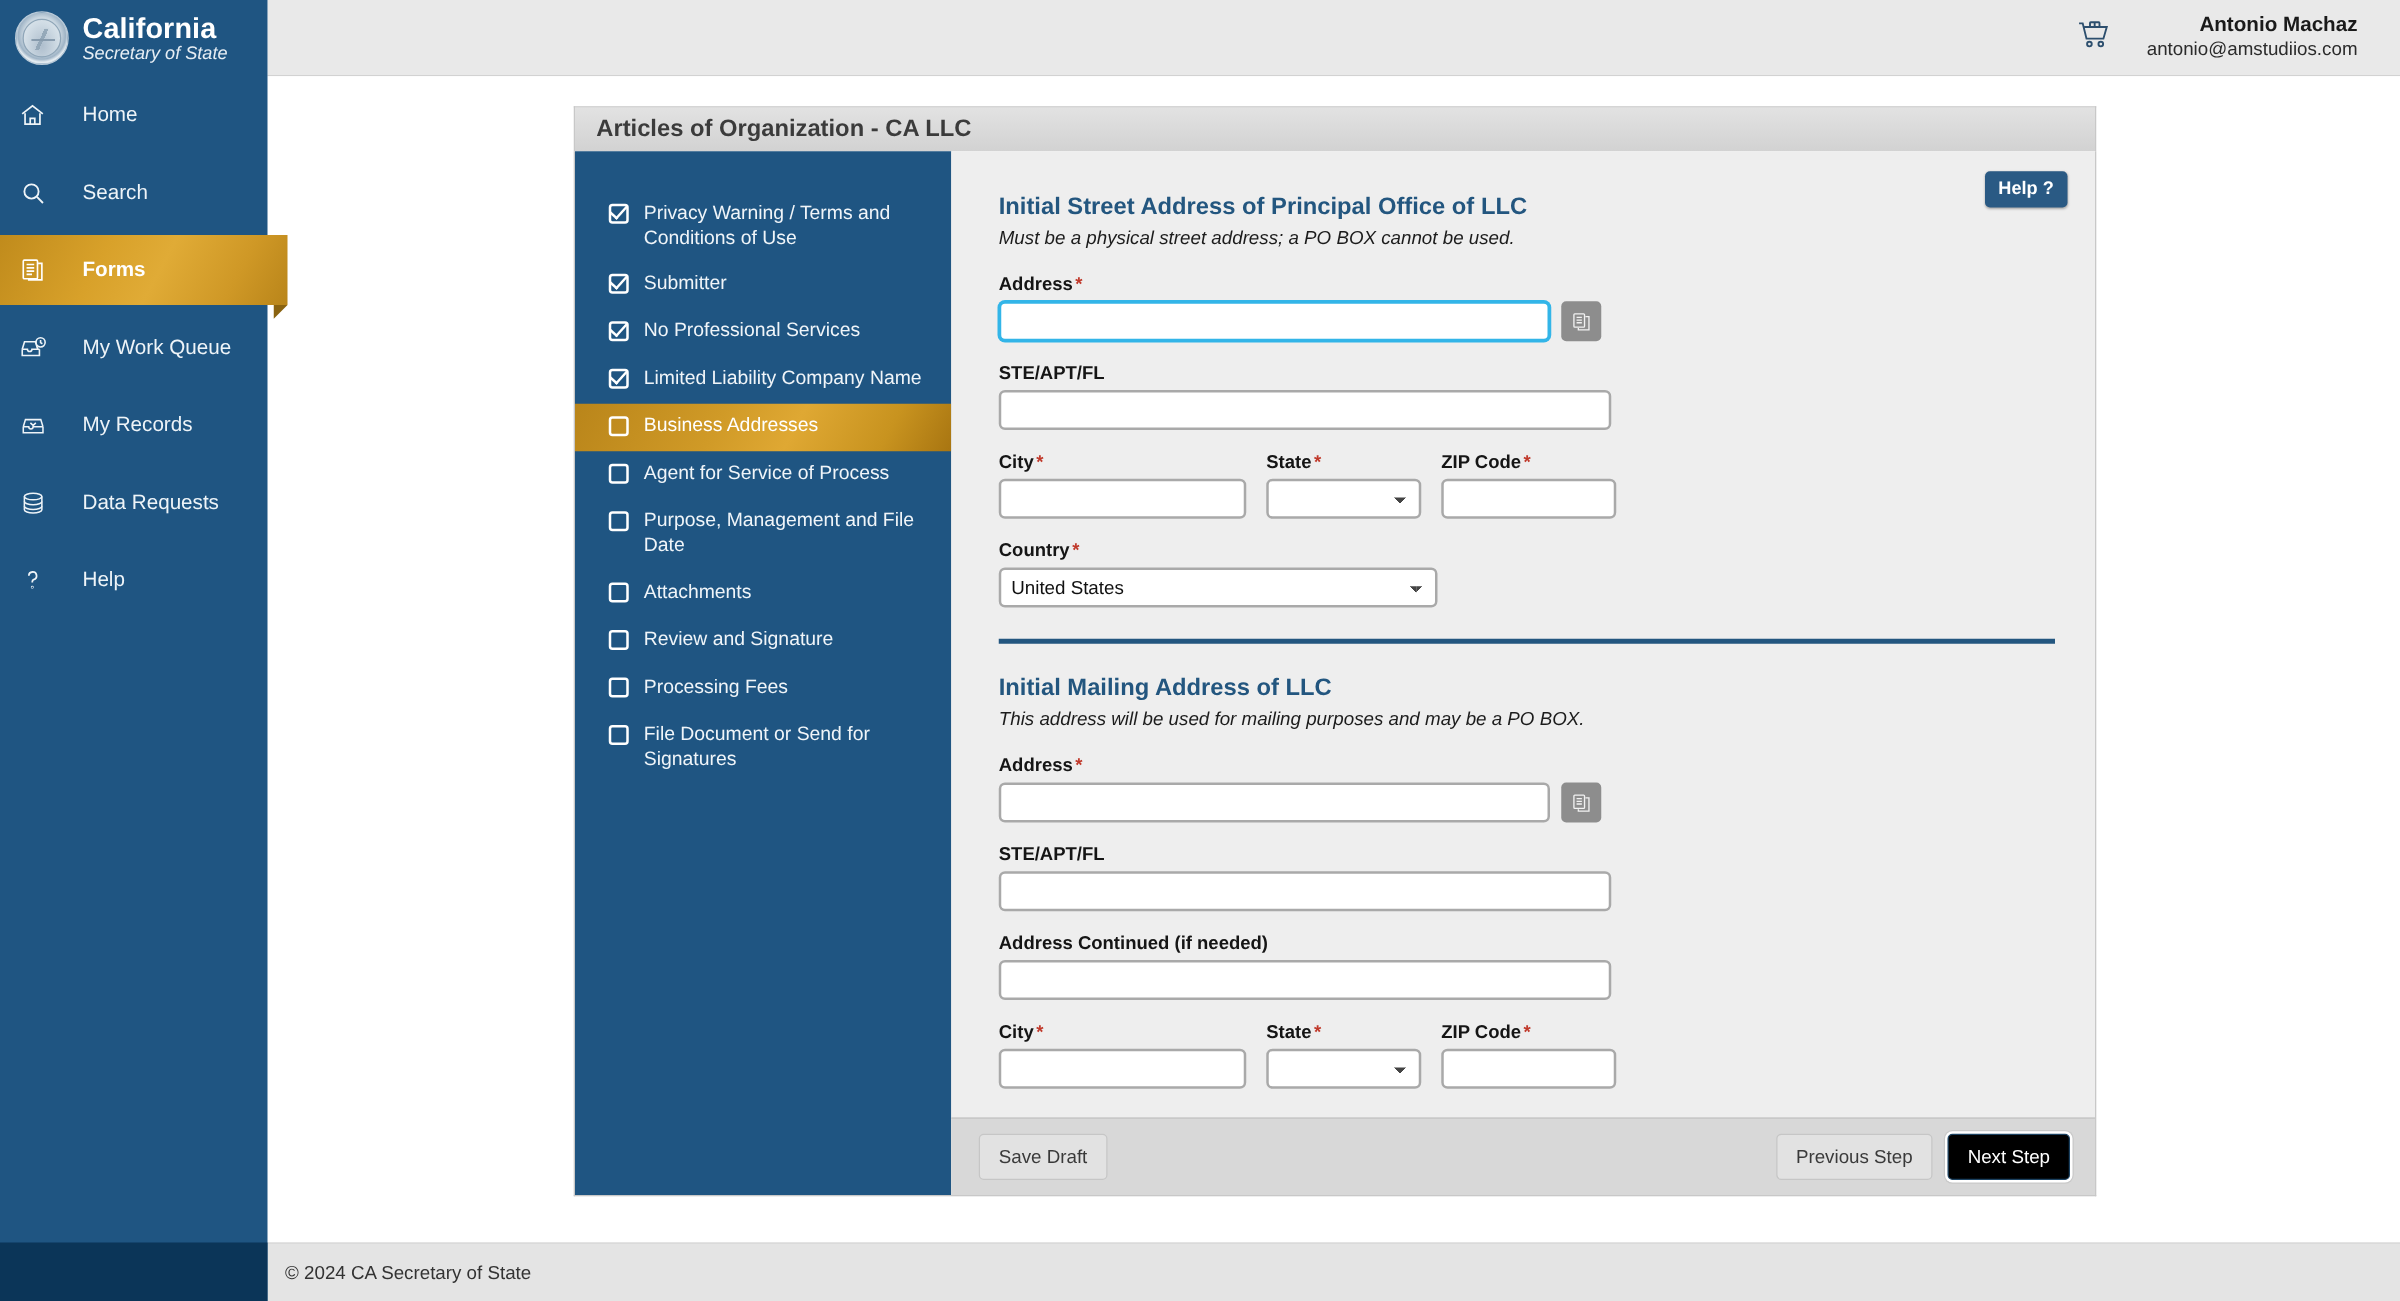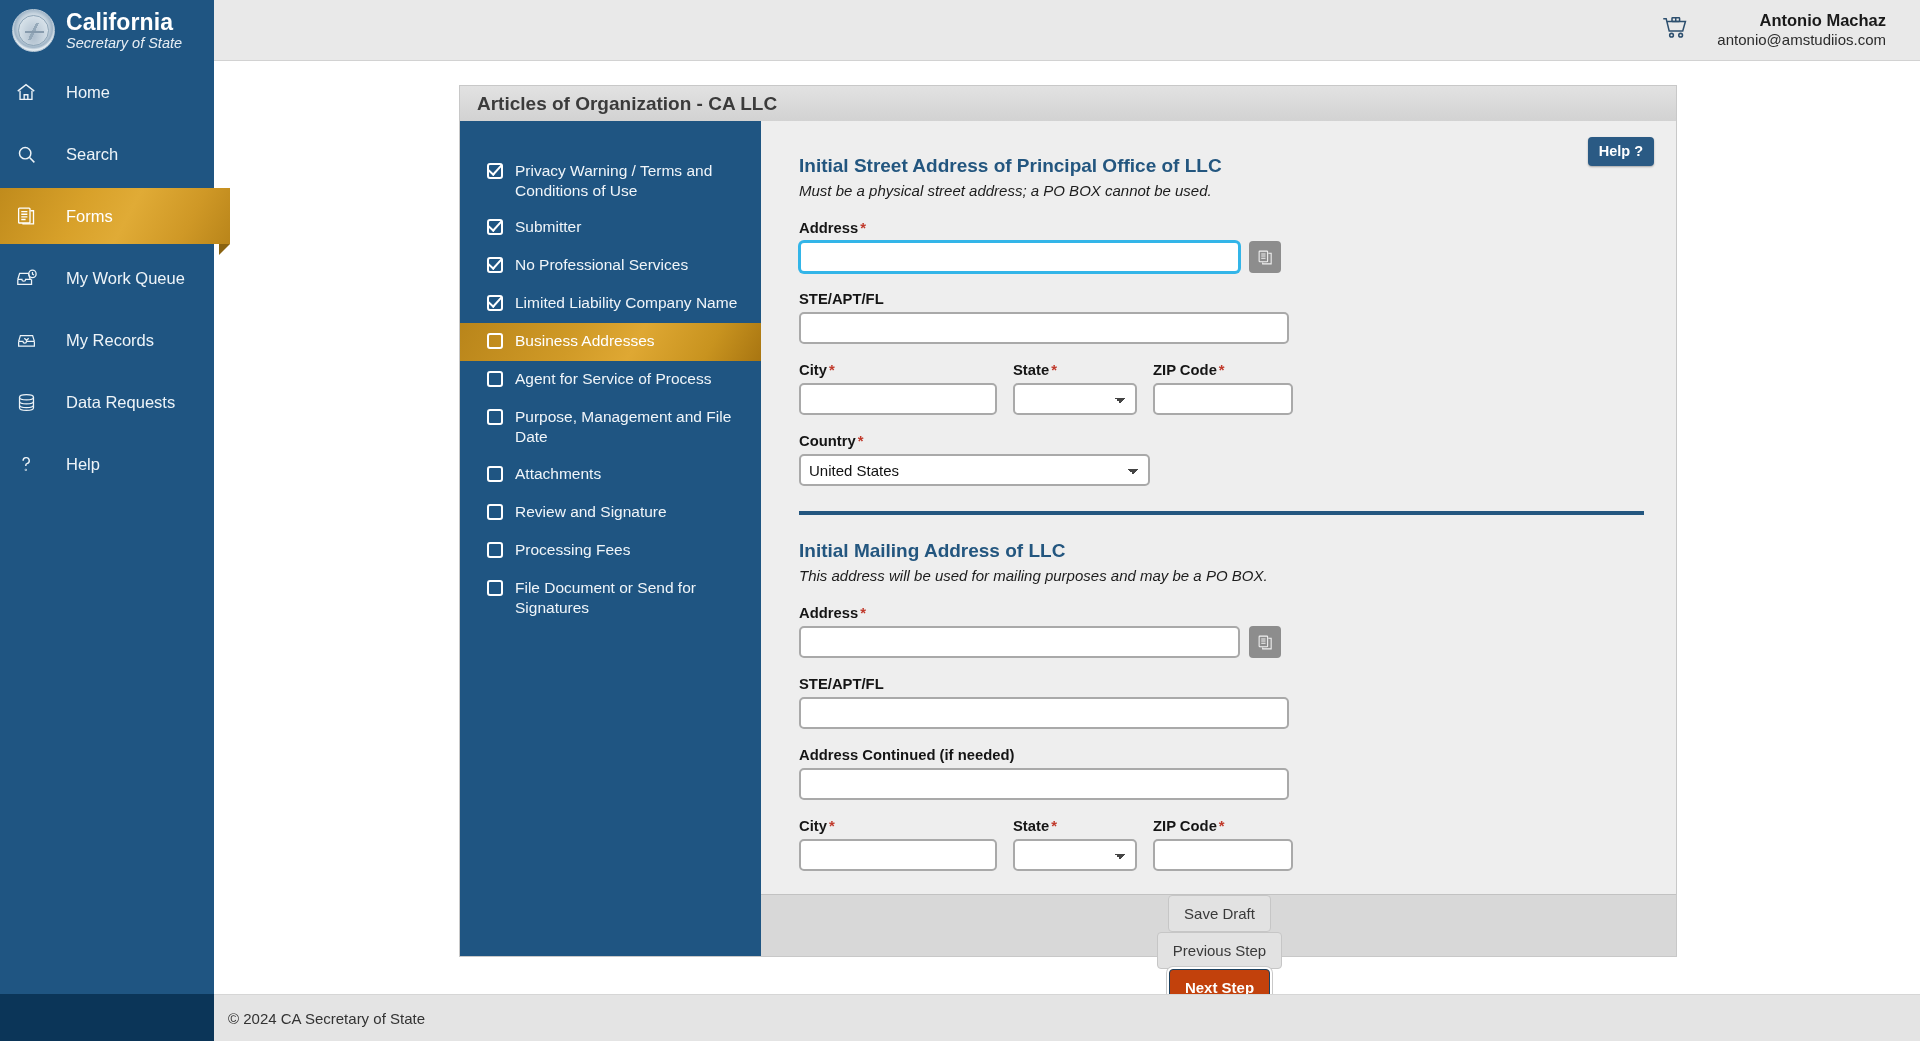--- a/index.html
+++ b/index.html
@@ -69,21 +69,21 @@
     font-size: 16.5px;
     cursor: pointer;
   }
   .nav-item .nav-ico {
     width: 24px; height: 24px;
     display: flex; align-items: center; justify-content: center;
     flex: 0 0 auto;
   }
   .nav-item.active {
     color: #ffffff;
-    font-weight: normal;
+    font-weight: bold;
   }
   .nav-item.active .hl {
     position: absolute;
     left: 0; top: 3px;
     width: 230px; height: 56px;
     background: linear-gradient(118deg, #c08b1c 0%, #d8a12a 35%, #e0ab36 55%, #cf9826 80%, #b9851a 100%);
     z-index: -1;
   }
   .nav-item.active .hl::after {
     content: "";
@@ -271,40 +271,39 @@
   }
 
   
   #actionbar {
     position: absolute; left: 301px; right: 0; bottom: 0;
     height: 62px;
     background: #d8d8d8;
     border-top: 1px solid #c2c2c2;
     display: flex; align-items: center;
     padding: 0 20px 0 22px;
-    flex-direction: column;
   }
   .btn {
     font-family: "Liberation Sans", sans-serif;
     font-size: 15px;
     border-radius: 4px;
     cursor: pointer;
     padding: 9px 15px;
   }
   .btn-light {
     background: #e2e2e2;
     border: 1px solid #c6c6c6;
     color: #3a3a3a;
   }
   .btn-primary {
-    background: #c2410c;
+    background: #000000;
     border: 1px solid #1b4straggle;
     border: 1px solid #1b4160;
     color: #ffffff;
-    font-weight: bold;
+    font-weight: normal;
     box-shadow: 0 0 0 2px #ffffff, 0 0 0 3px #c9c9c9;
   }
   .spacer { flex: 1 1 auto; }
   .gap10 { width: 12px; }
 
   
   #footer {
     position: absolute; left: 214px; bottom: 0;
     width: 1706px; height: 47px;
     background: #e4e4e4;

